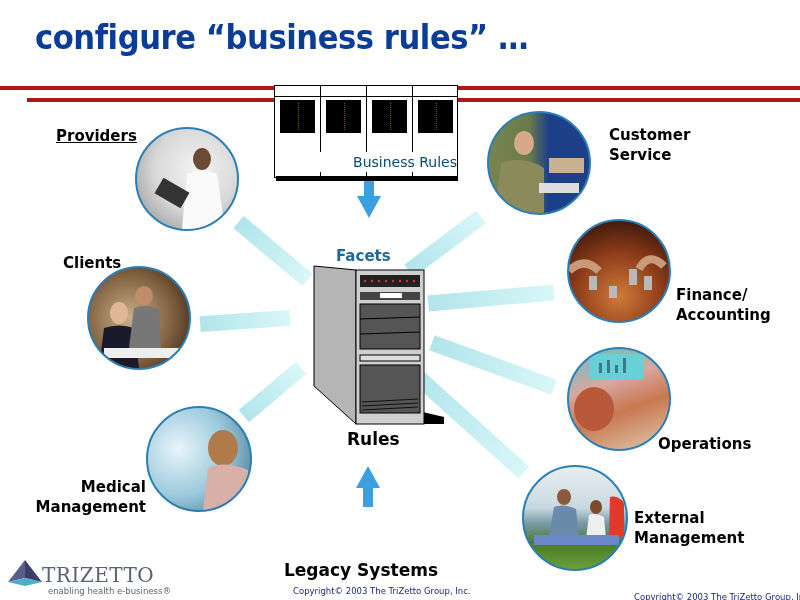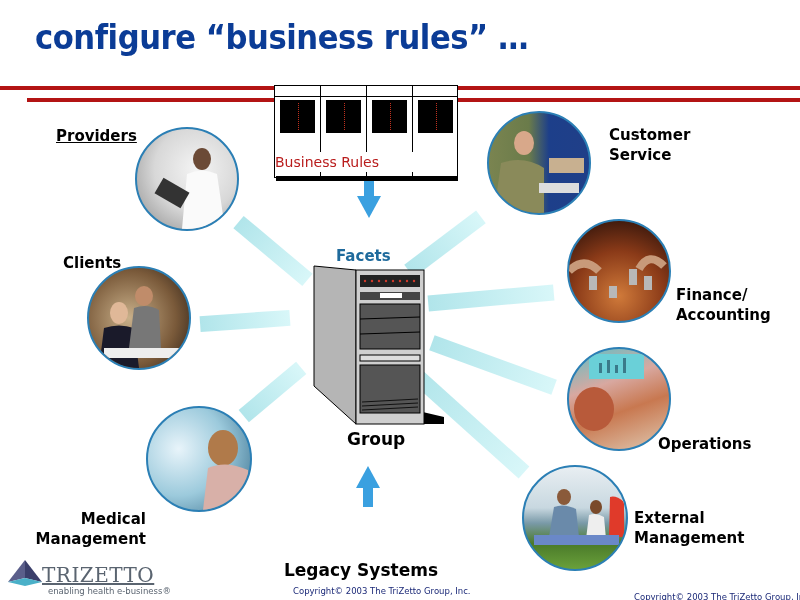--- a/index.html
+++ b/index.html
@@ -16,21 +16,21 @@
   #rules-box { left:274px; top:85px; width:184px; height:93px; border:1px solid #000; background:#fff; box-sizing:border-box; }
   #rules-shadow { left:276px; top:176px; width:182px; height:5px; background:#000; }
   .slot { position:absolute; top:0; height:100%; border-right:1px solid #000; box-sizing:border-box; }
   .slot .led { position:absolute; left:5px; right:5px; top:14px; height:33px; background:#000; }
   .slot .led::after { content:""; position:absolute; left:50%; top:3px; bottom:3px; border-left:1px dotted #c0301e; }
   .arrow-shaft { background:#3aa0e0; }
   #facets { left:336px; top:227px; font-size:15px; font-weight:bold; color:#1f6a9c;margin-top:20px; }
   #data-label { left:347px; top:429px; font-size:17px; font-weight:bold; color:#000; }
   #legacy { left:284px; top:560px; font-size:17px; font-weight:bold; color:#000;text-align:center; }
   .copyright { font-size:8.5px; color:#1c2a78; white-space:nowrap; font-family:"DejaVu Sans", sans-serif; }
-  #logo-text { left:42px; top:563px; font-family:"DejaVu Serif", serif; font-size:20px; color:#5a6470; letter-spacing:0.5px;text-decoration:underline; }
+  #logo-text { left:42px; top:563px; font-family:"DejaVu Serif", serif; font-size:20px; color:#5a6470; letter-spacing:0.5px; }
   #logo-tag { left:48px; top:586px; font-size:8.5px; color:#5a6470; }
 </style>
 </head>
 <body>
 
 <div id="title" class="abs">configure “business rules” …</div>
 
 <div class="abs redline" style="left:0;top:86px;width:800px;"></div>
 <div class="abs redline" style="left:27px;top:98px;width:773px;"></div>
 
@@ -49,21 +49,21 @@
     </div>
   <div class="slot" style="left:46px;width:46px;height:95px;">
       <div class="led"></div>
     </div>
   <div class="slot" style="left:92px;width:46px;height:95px;">
       <div class="led"></div>
     </div>
   <div class="slot" style="left:138px;width:45px;height:95px;border-right:none;">
       <div class="led"></div>
     </div>
-  <div style="position:absolute;left:0;right:0;top:66px;height:20px;background:#fff;text-align:left;font-size:14px;line-height:20px;color:#b91c1c;">Business Rules</div>
+  <div style="position:absolute;left:0;right:0;top:66px;height:20px;background:#fff;text-align:right;font-size:14px;line-height:20px;color:#0c4a6e;">Business Rules</div>
 </div>
 <div id="rules-shadow" class="abs"></div>
 
 <div class="abs arrow-shaft" style="left:364px;top:181px;width:10px;height:16px;"></div>
 <div class="abs" style="left:357px;top:196px;width:0;height:0;border-left:12px solid transparent;border-right:12px solid transparent;border-top:22px solid #3aa0e0;"></div>
 
 <div id="facets" class="abs">Facets</div>
 
 <svg class="abs" style="left:310px;top:262px;" width="140" height="165" viewBox="0 0 140 165">
   <polygon points="134,155 70,140 70,162 134,162" fill="#000"></polygon>
@@ -87,21 +87,21 @@
   <line x1="50" y1="72" x2="110" y2="70" stroke="#000"></line>
   <rect x="50" y="93" width="60" height="6" fill="#ddd" stroke="#000"></rect>
   <rect x="50" y="103" width="60" height="48" fill="#555" stroke="#000"></rect>
   <g stroke="#111" stroke-width="1">
       <line x1="52" y1="140" x2="108" y2="137"></line>
       <line x1="52" y1="144" x2="108" y2="141"></line>
       <line x1="52" y1="148" x2="108" y2="145"></line>
     </g>
 </svg>
 
-<div id="data-label" class="abs">Group</div>
+<div id="data-label" class="abs">Rules</div>
 
 <div class="abs" style="left:356px;top:466px;width:0;height:0;border-left:12px solid transparent;border-right:12px solid transparent;border-bottom:22px solid #3aa0e0;"></div>
 <div class="abs arrow-shaft" style="left:363px;top:487px;width:10px;height:20px;"></div>
 
 <div id="legacy" class="abs">Legacy Systems</div>
 <div class="abs copyright" style="left:293px;top:586px;">Copyright© 2003 The TriZetto Group, Inc.</div>
 
 <div class="abs circle" style="left:135px;top:127px;width:104px;height:104px;background:radial-gradient(circle at 60% 40%,#f4f4f4 0%,#d8d8d8 50%,#8a8a8a 100%);">
   <svg width="100" height="100" viewBox="0 0 100 100">
       <ellipse cx="65" cy="30" rx="9" ry="11" fill="#6b4a36"></ellipse>
@@ -121,21 +121,21 @@
     </svg>
 </div>
 <div class="abs label" style="left:28px;top:253px;margin-left:35px;">Clients</div>
 
 <div class="abs circle" style="left:146px;top:406px;width:106px;height:106px;background:radial-gradient(circle at 30% 40%,#e8f4fa 0%,#9ccadc 50%,#356b8a 100%);">
   <svg width="102" height="102" viewBox="0 0 102 102">
       <ellipse cx="75" cy="40" rx="15" ry="18" fill="#b07a4a"></ellipse>
       <path d="M55 102 L60 60 Q78 52 100 62 L100 102Z" fill="#d8b0a8"></path>
     </svg>
 </div>
-<div class="abs label right" style="left:24px;top:477px;width:122px;margin-top:32px;">
+<div class="abs label right" style="left:24px;top:477px;width:122px;">
   <div>Medical</div>
   <div>Management</div>
 </div>
 
 <div class="abs circle" style="left:487px;top:111px;width:104px;height:104px;background:linear-gradient(90deg,#7a8450 0%,#6a7b4a 40%,#1d3f8a 60%,#203f88 100%);">
   <svg width="100" height="100" viewBox="0 0 100 100">
       <ellipse cx="35" cy="30" rx="10" ry="12" fill="#d8a88a"></ellipse>
       <path d="M5 100 L12 50 Q35 42 55 55 L55 100Z" fill="#8a8a5a"></path>
       <rect x="50" y="70" width="40" height="10" fill="#ddd"></rect>
       <rect x="60" y="45" width="35" height="15" fill="#c8b090"></rect>

